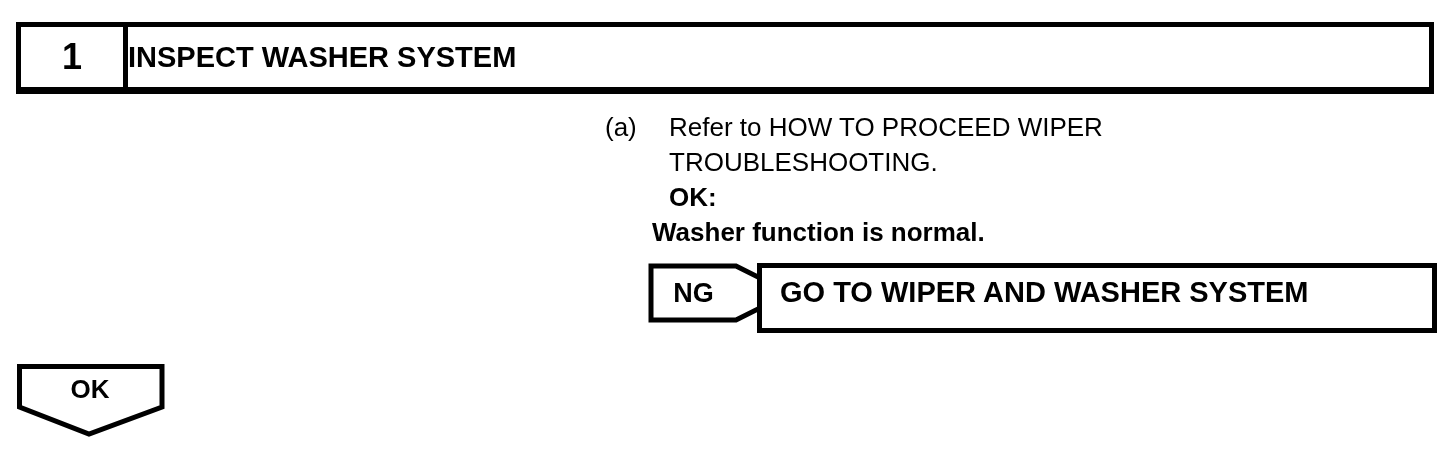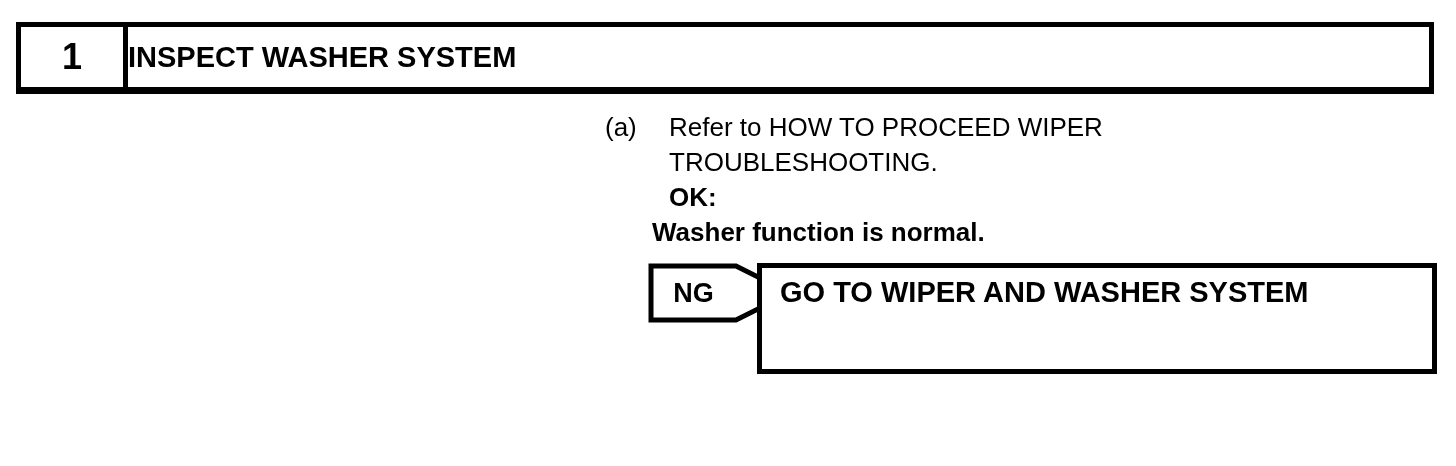--- a/index.html
+++ b/index.html
@@ -54,21 +54,21 @@
   .ng-arrow svg { position: absolute; left: 0; top: 0; }
   .ng-arrow .tag-label {
     position: absolute; left: 0; top: 0; width: 91px; height: 60px;
     display: flex; align-items: center; justify-content: center;
     font-size: 27px; font-weight: bold;
   }
 
   
   .ng-box {
     position: absolute; left: 757px; top: 263px;
-    width: 680px; height: 111px;
+    width: 680px; height: 70px;
     border: 5px solid #000;
     padding: 8px 10px 0 18px;
     font-size: 29px; font-weight: bold;
     white-space: nowrap;
     background: #fff;
   }
 
   
   .ok-tag {
     position: absolute; left: 15px; top: 362px;
@@ -105,14 +105,20 @@
 
   <div class="ng-arrow">
     <svg width="146" height="60" viewBox="0 0 146 60">
       <polygon points="3,3 88,3 142,30 88,57 3,57" fill="#ffffff" stroke="#000000" stroke-width="5"></polygon>
     </svg>
     <span class="tag-label">NG</span>
   </div>
 
   <div class="ng-box">GO TO WIPER AND WASHER SYSTEM</div>
 
+  <div class="ok-tag">
+    <svg width="152" height="78" viewBox="0 0 152 78">
+      <polygon points="4.5,4.5 147,4.5 147,45 74,72 4.5,45" fill="#ffffff" stroke="#000000" stroke-width="5"></polygon>
+    </svg>
+    <span class="tag-label">OK</span>
+  </div>
 
 </div>
 
 </body></html>

